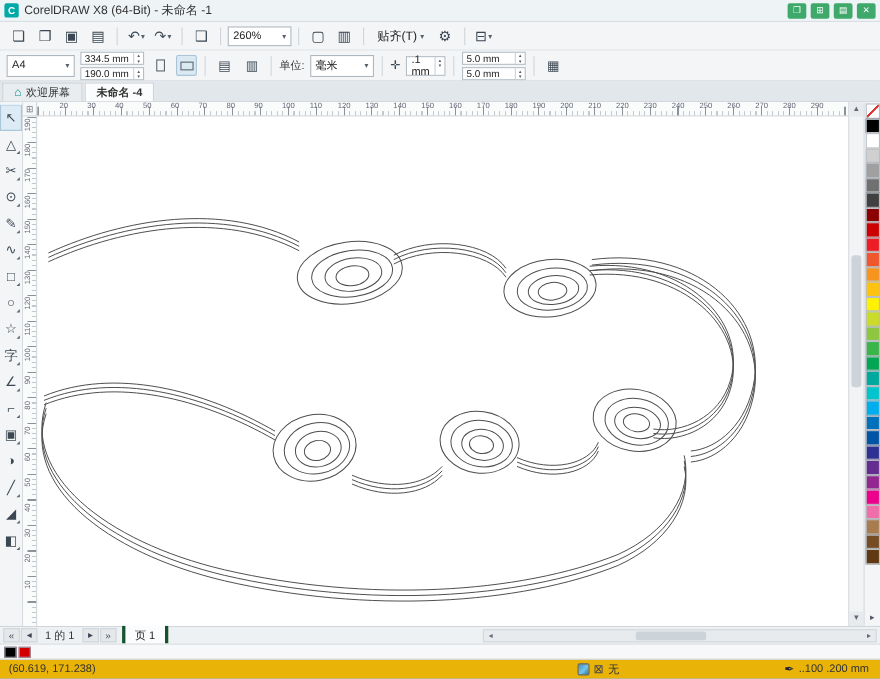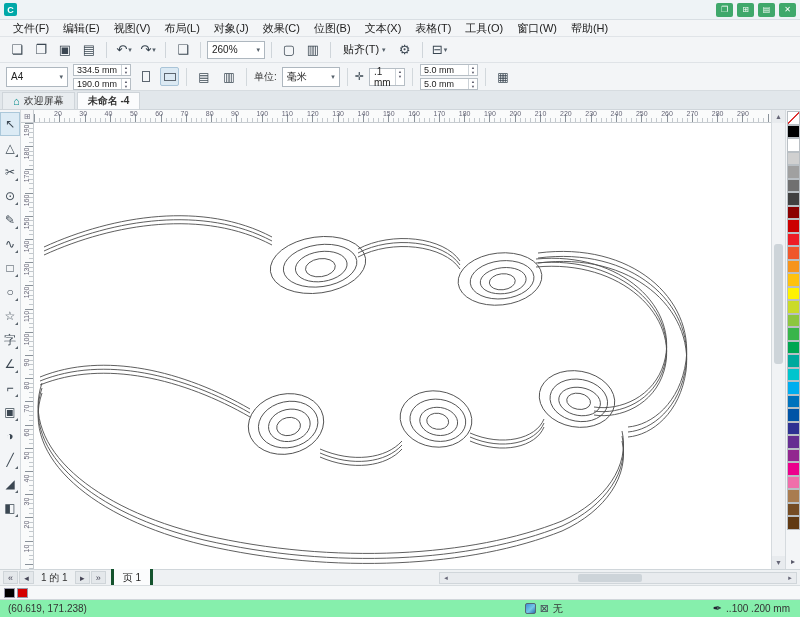--- a/index.html
+++ b/index.html
@@ -90,56 +90,43 @@
   .pagebar { height:16px; display:flex; align-items:center; background:#eef1f3; border-top:1px solid #d0d6da; padding:0 3px; gap:1px;}
   .pgbtn { width:15px; height:13px; display:flex; align-items:center; justify-content:center; font-size:9px; color:#445; background:#e4e8eb; border:1px solid #cfd5d9;}
   .pginfo { font-size:10px; padding:0 6px; color:#333;}
   .pgtab { height:14px; background:#fbfcfd; border:3px solid #14532d; font-size:10px; padding:16px 9px; display:flex; align-items:center; margin-left:4px;}
   .hscroll { margin-left:auto; width:358px; height:12px; background:#e8ebee; border:1px solid #d0d6da; position:relative; display:flex;}
   .hscroll .arr { width:12px; font-size:7px; color:#667; display:flex; align-items:center; justify-content:center;}
   .htrack { flex:1; position:relative;}
   .hthumb { position:absolute; left:38%; top:1px; bottom:1px; width:64px; background:#cdd4d9; border-radius:2px;}
   .docpal { height:14px; display:flex; align-items:center; gap:2px; background:#f6f8f9; border-top:1px solid #d8dde0; padding:0 4px;}
   .dswatch { width:11px; height:10px; border:1px solid #99a;}
-  .statusbar { height:18px; display:flex; align-items:center; background:#86efac; border-top:1px solid #d0d6da; padding:0 8px; font-size:10px; color:#333;}
+  .statusbar { height:18px; display:flex; align-items:center; background:#eab308; border-top:1px solid #d0d6da; padding:0 8px; font-size:10px; color:#333;}
   .sb-center { margin-left:auto; display:flex; align-items:center; gap:4px;}
   .sb-right { margin-left:150px; display:flex; align-items:center; gap:4px; margin-right:2px;}
   .fillind { width:11px; height:11px; border-radius:2px; background:linear-gradient(135deg,#3f8fd4,#74c6e6 55%,#2e6fae); border:1px solid #567;}
   .nofill { font-size:11px; color:#445;}
   .penico { font-size:11px; color:#223;}
 </style>
 </head>
 <body>
 
 <div id="window">
 
   <div class="titlebar">
     <div class="appicon">C</div>
+    <span class="title-text">CorelDRAW X8 (64-Bit) - 未命名 -1</span>
     <div class="win-controls">
         <div class="wbtn">❐</div>
         <div class="wbtn">⊞</div>
         <div class="wbtn">▤</div>
         <div class="wbtn">✕</div>
       </div>
   </div>
 
-  <div class="menubar">
-      <span class="menu-item">文件(F)</span>
-      <span class="menu-item">编辑(E)</span>
-      <span class="menu-item">视图(V)</span>
-      <span class="menu-item">布局(L)</span>
-      <span class="menu-item">对象(J)</span>
-      <span class="menu-item">效果(C)</span>
-      <span class="menu-item">位图(B)</span>
-      <span class="menu-item">文本(X)</span>
-      <span class="menu-item">表格(T)</span>
-      <span class="menu-item">工具(O)</span>
-      <span class="menu-item">窗口(W)</span>
-      <span class="menu-item">帮助(H)</span>
-    </div>
 
   <div class="toolbar">
       <div class="tbtn">
         <span class="g">❏</span>
       </div>
       <div class="tbtn">
         <span class="g">❐</span>
       </div>
       <div class="tbtn">
         <span class="g">▣</span>

